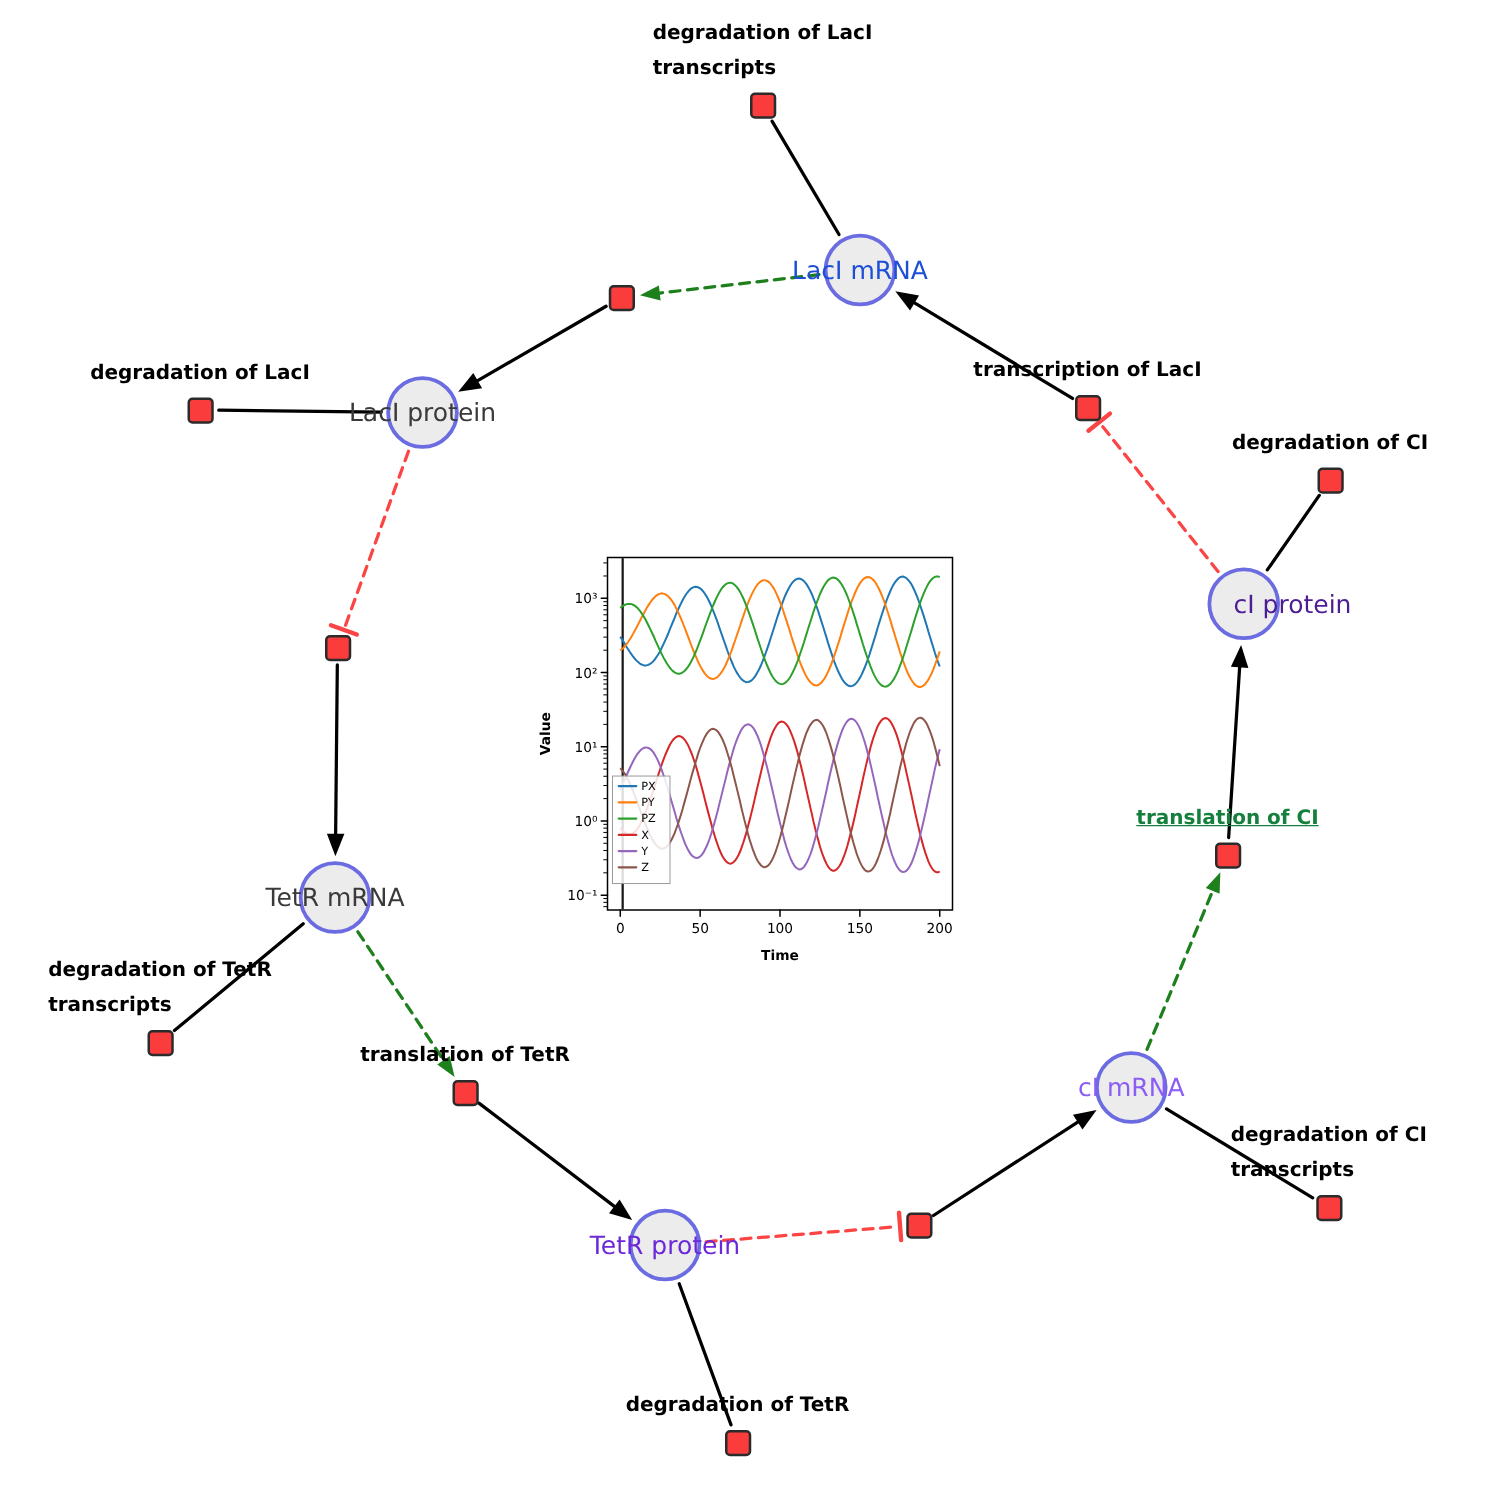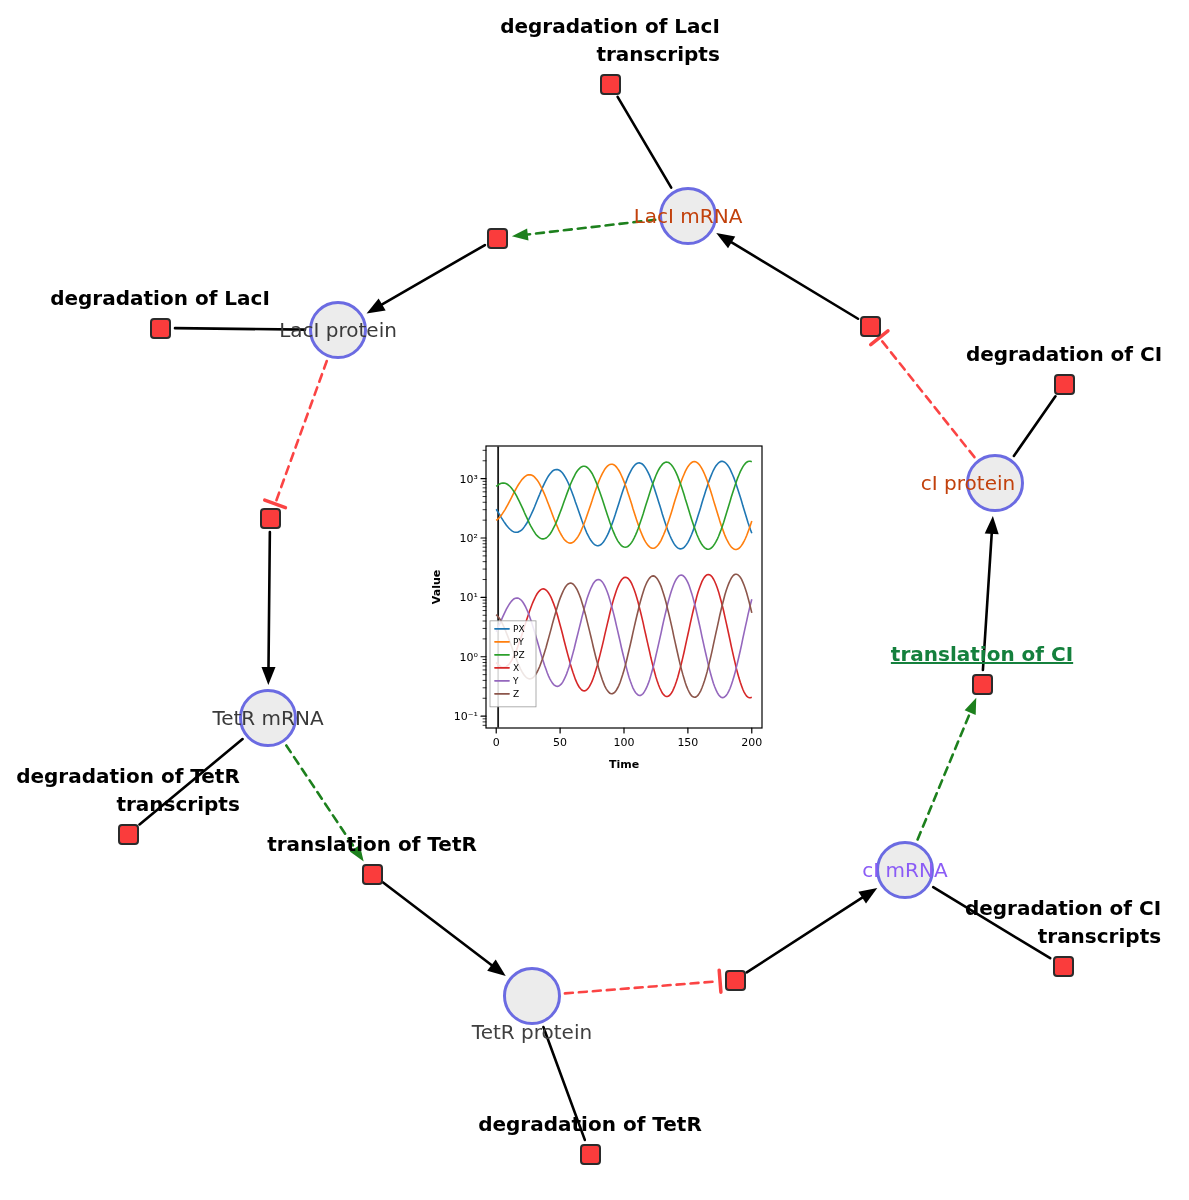--- a/index.html
+++ b/index.html
@@ -3,21 +3,21 @@
 <meta charset="utf-8">
 <style>
   html,body{margin:0;padding:0;background:#ffffff;}
   body{font-family:"DejaVu Sans","Liberation Sans",sans-serif;}
   #canvas{position:relative;width:1189px;height:1200px;background:#ffffff;overflow:hidden;}
   #edge-layer{position:absolute;left:0;top:0;}
   #node-layer{position:absolute;left:0;top:0;width:100%;height:100%;}
   .species-node{position:absolute;width:58px;height:58px;border-radius:50%;box-sizing:border-box;}
   .species-label{position:absolute;transform:translate(-50%,-50%);font-size:20px;color:#3a3a3a;white-space:nowrap;}
   .reaction-node{position:absolute;width:21px;height:21px;border-radius:4px;box-sizing:border-box;}
-  .reaction-label{position:absolute;transform:translate(-50%,-100%);font-weight:bold;font-size:20px;line-height:28px;color:#000;text-align:right;white-space:nowrap;}
+  .reaction-label{position:absolute;transform:translate(-50%,-100%);font-weight:bold;font-size:16px;line-height:28px;color:#000;text-align:left;white-space:nowrap;}
   #chart-panel{position:absolute;left:426px;top:436px;}
 </style>
 </head>
 <body>
 
 <div id="canvas">
   <svg id="edge-layer" width="1189" height="1200" viewBox="0 0 1189 1200">
       <g>
         <line x1="671.2119326998209" y1="187.5894245689276" x2="617.6309396818996" y2="96.91389792321473" stroke="#000000" stroke-width="2.6" stroke-linecap="round"></line>
       </g>
@@ -80,38 +80,41 @@
         <line x1="974.4452797680949" y1="457.1832713887272" x2="881.2116655810391" y2="340.08185196978513" stroke="#fb4444" stroke-width="2.6" stroke-linecap="round" stroke-dasharray="8,6"></line>
         <line x1="887.9486308546235" y1="330.8833032308526" x2="870.7374784471084" y2="344.58645005212264" stroke="#fb4444" stroke-width="3.5" stroke-linecap="round"></line>
       </g>
       <g>
         <line x1="858.0183966712901" y1="318.75837161451597" x2="731.6472692688718" y2="242.38021768997746" stroke="#000000" stroke-width="2.6" stroke-linecap="round"></line>
         <polygon points="716.2423507033876,233.06955262292658 735.2680834616139,236.3894160256225 728.0264550761298,248.37101935433242" fill="#000000"></polygon>
       </g>
     </svg>
   <div id="node-layer">
       <div class="species-node" style="left: 659px; top: 187px; background: rgb(236, 236, 236); border: 3.5px solid rgb(107, 107, 226);"></div>
-      <div class="species-label" style="left: 688px; top: 216px; color: #c2410c;">LacI mRNA</div>
+      <div class="species-label" style="left: 688px; top: 216px; color: #1d4ed8;">LacI mRNA</div>
       <div class="species-node" style="left: 309px; top: 301px; background: rgb(236, 236, 236); border: 3.5px solid rgb(107, 107, 226);"></div>
       <div class="species-label" style="left: 338px; top: 330px; color: rgb(58, 58, 58);">LacI protein</div>
       <div class="species-node" style="left: 239px; top: 689px; background: rgb(236, 236, 236); border: 3.5px solid rgb(107, 107, 226);"></div>
       <div class="species-label" style="left: 268px; top: 718px; color: rgb(58, 58, 58);">TetR mRNA</div>
       <div class="species-node" style="left: 503px; top: 967px; background: rgb(236, 236, 236); border: 3.5px solid rgb(107, 107, 226);"></div>
-      <div class="species-label" style="left: 532px; top: 996px; color: #404040; margin-top: 36px;">TetR protein</div>
+      <div class="species-label" style="left: 532px; top: 996px; color: #6d28d9;">TetR protein</div>
       <div class="species-node" style="left: 876px; top: 841px; background: rgb(236, 236, 236); border: 3.5px solid rgb(107, 107, 226);"></div>
       <div class="species-label" style="left: 905px; top: 870px; color: #8b5cf6;">cI mRNA</div>
       <div class="species-node" style="left: 966px; top: 454px; background: rgb(236, 236, 236); border: 3.5px solid rgb(107, 107, 226);"></div>
-      <div class="species-label" style="left: 968px; top: 483px; color: #c2410c;">cI protein</div>
+      <div class="species-label" style="left: 1034px; top: 483px; color: #4c1d95;">cI protein</div>
       <div class="reaction-node" style="left: 599.5px; top: 73.5px; background: rgb(250, 60, 60); border: 2.5px solid rgb(43, 43, 43);"></div>
       <div class="reaction-label" style="left: 610px; top: 68px; color: rgb(0, 0, 0);">
         <div>degradation of LacI</div>
         <div>transcripts</div>
       </div>
       <div class="reaction-node" style="left: 486.5px; top: 227.5px; background: rgb(250, 60, 60); border: 2.5px solid rgb(43, 43, 43);"></div>
       <div class="reaction-node" style="left: 859.5px; top: 315.5px; background: rgb(250, 60, 60); border: 2.5px solid rgb(43, 43, 43);"></div>
+      <div class="reaction-label" style="left: 870px; top: 310px; color: rgb(0, 0, 0);">
+        <div>transcription of LacI</div>
+      </div>
       <div class="reaction-node" style="left: 149.5px; top: 317.5px; background: rgb(250, 60, 60); border: 2.5px solid rgb(43, 43, 43);"></div>
       <div class="reaction-label" style="left: 160px; top: 312px; color: rgb(0, 0, 0);">
         <div>degradation of LacI</div>
       </div>
       <div class="reaction-node" style="left: 259.5px; top: 507.5px; background: rgb(250, 60, 60); border: 2.5px solid rgb(43, 43, 43);"></div>
       <div class="reaction-node" style="left: 117.5px; top: 823.5px; background: rgb(250, 60, 60); border: 2.5px solid rgb(43, 43, 43);"></div>
       <div class="reaction-label" style="left: 128px; top: 818px; color: rgb(0, 0, 0);">
         <div>degradation of TetR</div>
         <div>transcripts</div>
       </div>

